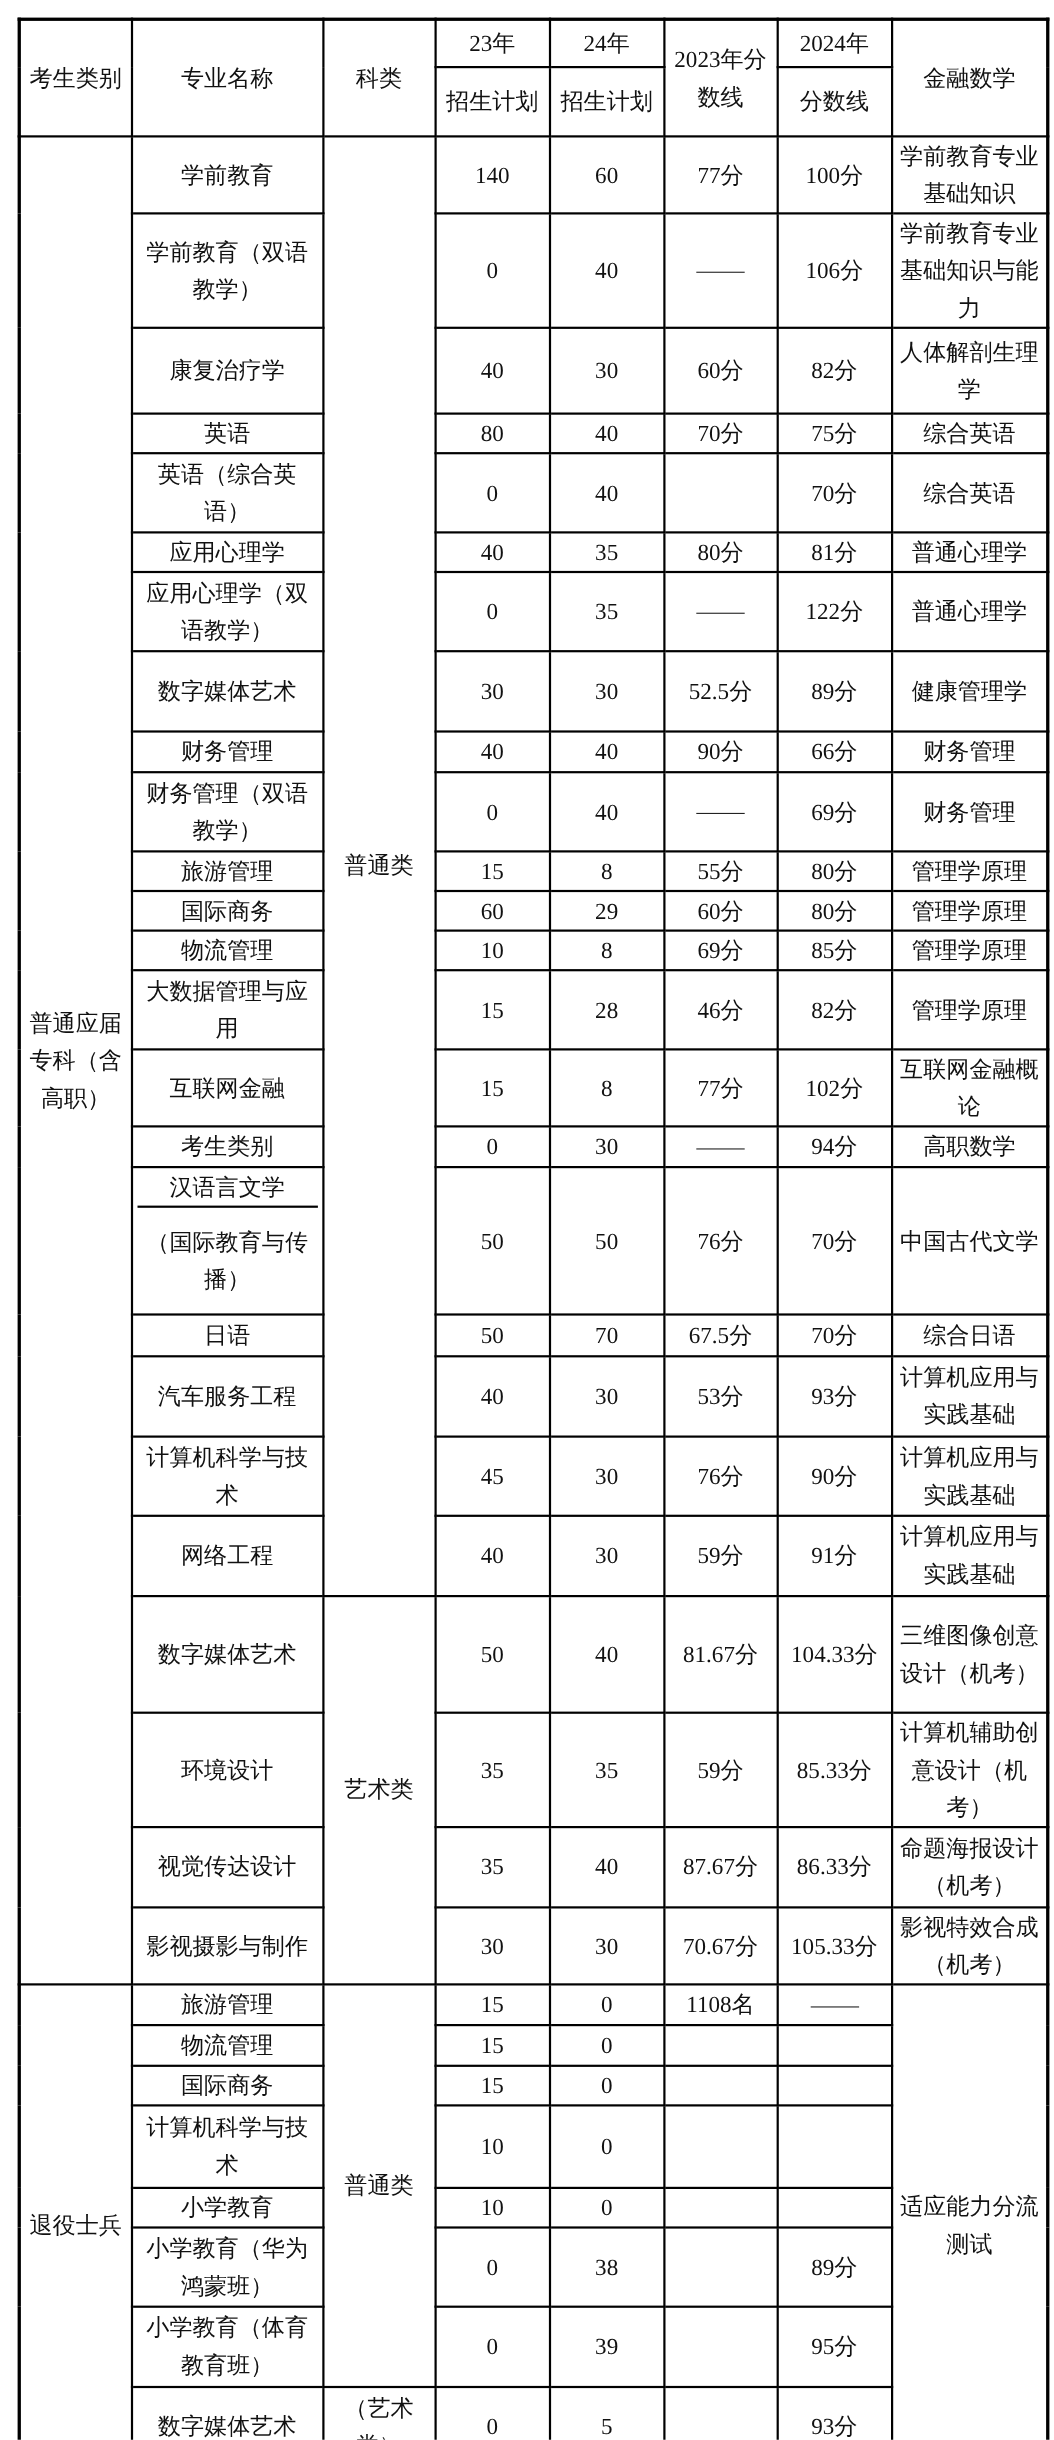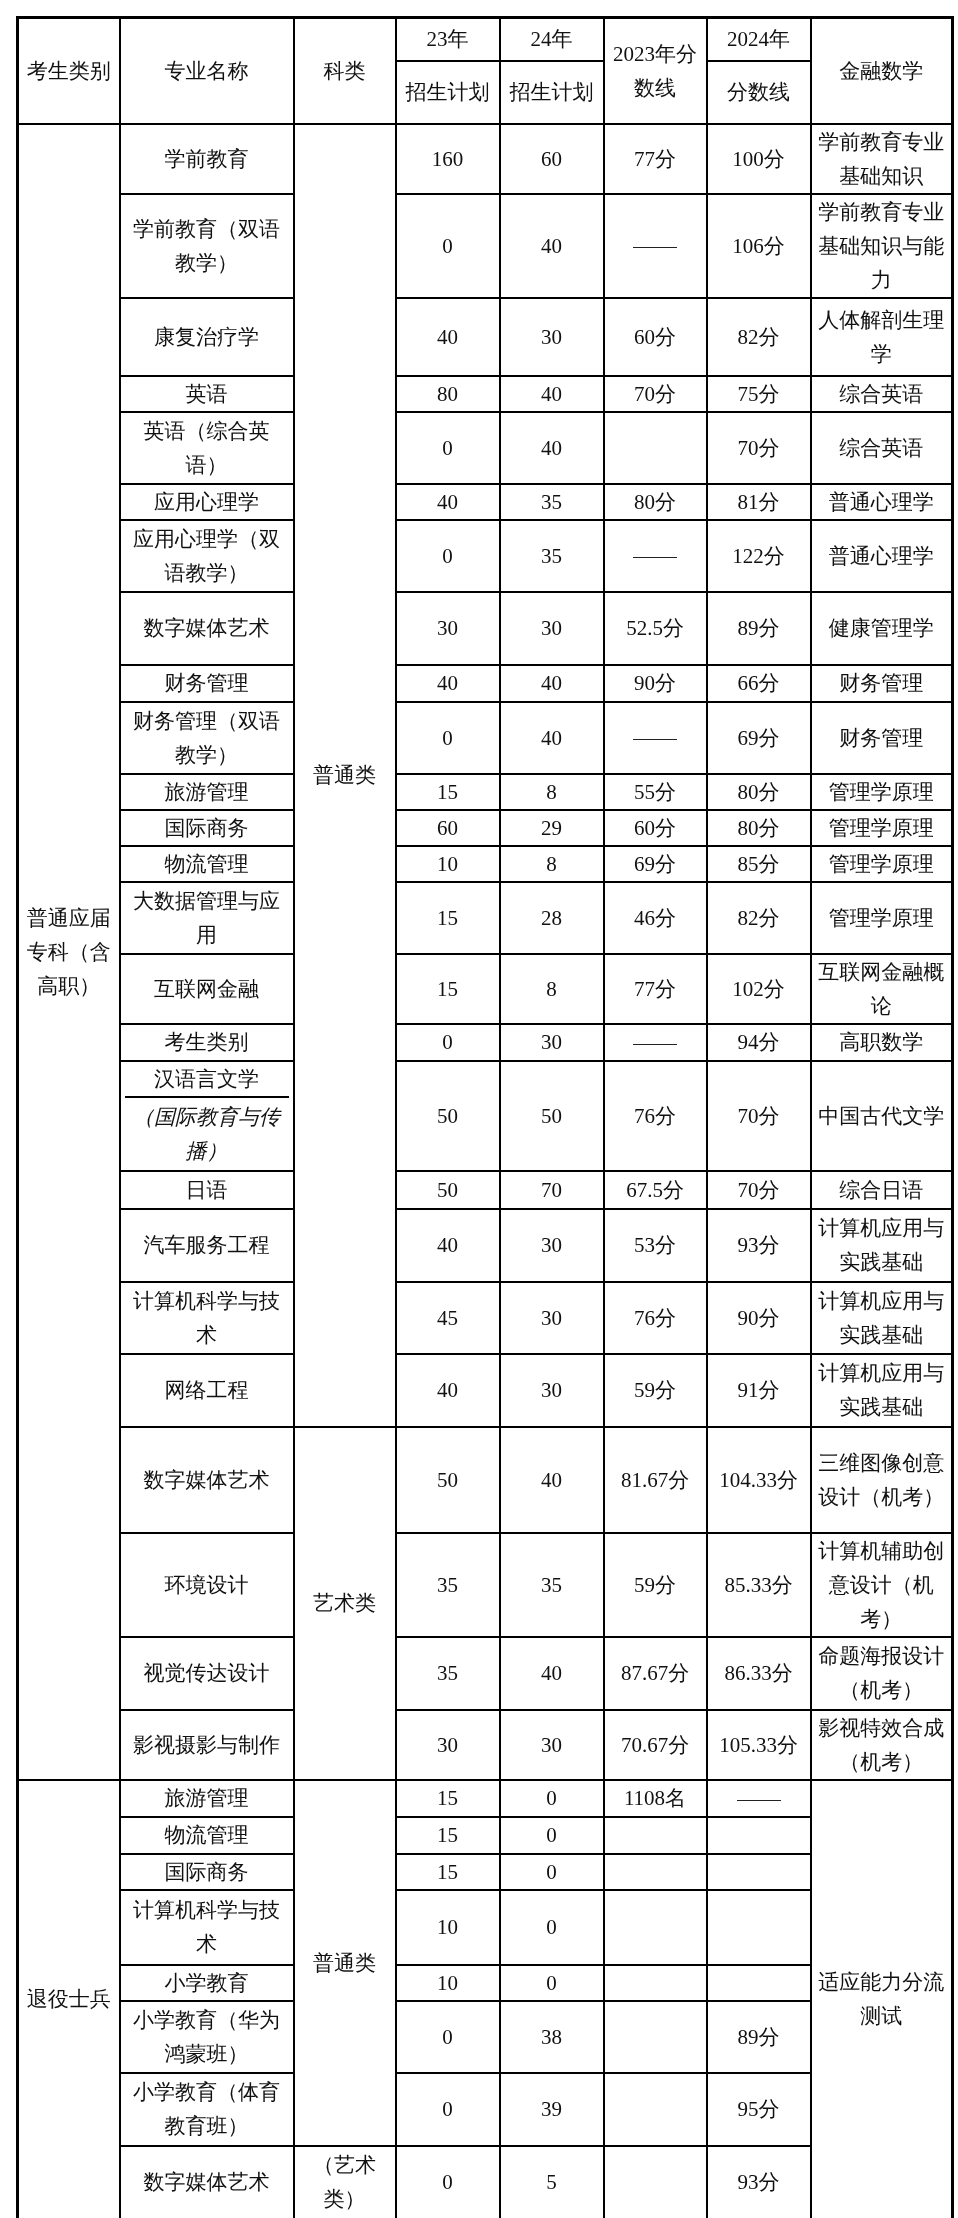--- a/index.html
+++ b/index.html
@@ -12,21 +12,21 @@
   }
   table.admissions td, table.admissions th {
     border: 2.5px solid #000; padding: 0 4px; text-align: center; vertical-align: middle;
     font-weight: normal; font-size: 21px; line-height: 34px; word-break: break-all;
   }
   th.hdr { font-size: 21px; line-height: 34px; }
   td.cat, td.subj-span { font-size: 22px; line-height: 34px; border-radius: 27px; }
   td.num { font-size: 20px; }
   td.split { padding: 0; }
   td.split .top { height: 34px; line-height: 34px; border-bottom: 2.5px solid #000; }
-  td.split .bottom { line-height: 34px; padding: 2px 4px; font-style: italic; }
+  td.split .bottom { line-height: 34px; padding: 14px 4px; }
   .dash { display: inline-block; width: 44px; height: 0; border-top: 1.5px solid #222; vertical-align: middle; }
 </style>
 </head>
 <body>
 
 <table class="admissions">
   <colgroup>
     <col style="width:102px">
       <col style="width:174px">
       <col style="width:102px">
@@ -51,21 +51,21 @@
       <th class="hdr">招生计划</th>
       <th class="hdr">招生计划</th>
       <th class="hdr">分数线</th>
     </tr>
   </thead>
   <tbody id="tbody">
       <tr style="height:65px">
         <td class="cat" rowspan="25">普通应届专科（含高职）</td>
         <td class="">学前教育</td>
         <td class="cat" rowspan="21">普通类</td>
-        <td class="num">160</td>
+        <td class="num">140</td>
         <td class="num">60</td>
         <td class="num">77分</td>
         <td class="num">100分</td>
         <td class="">学前教育专业基础知识</td>
       </tr>
       <tr style="height:104px">
         <td class="">学前教育（双语教学）</td>
         <td class="num">0</td>
         <td class="num">40</td>
         <td class="num"><span class="dash"></span></td>

